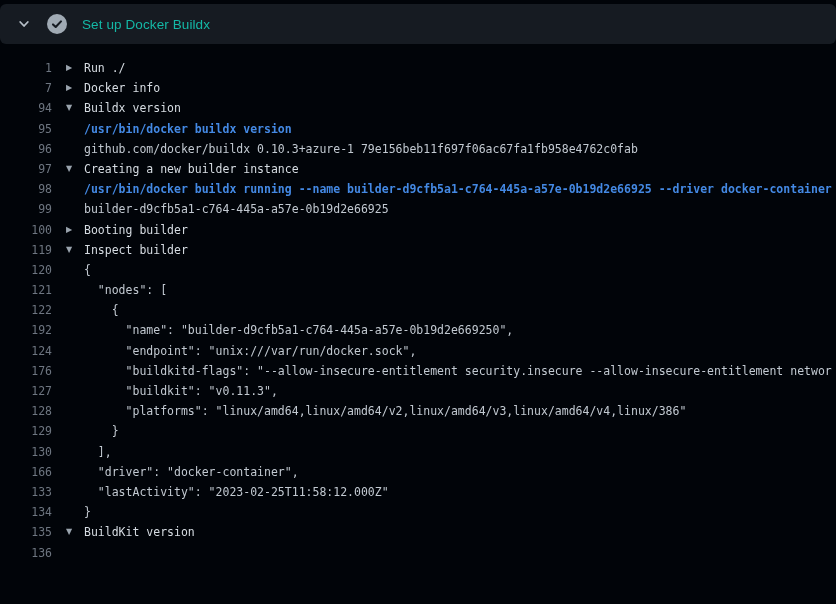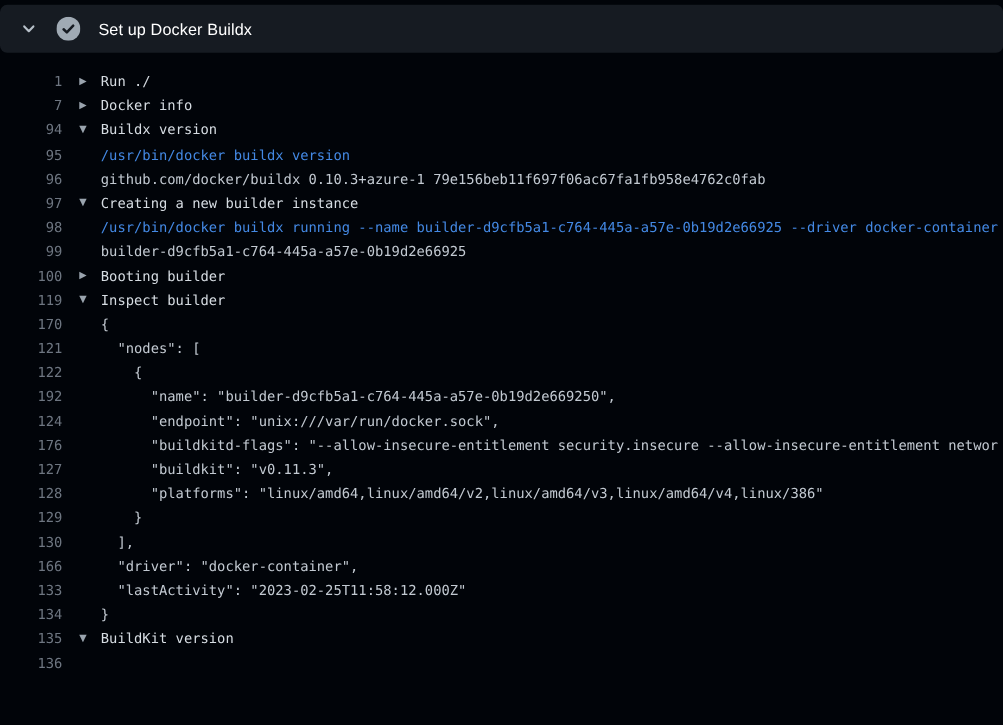--- a/index.html
+++ b/index.html
@@ -8,32 +8,32 @@
 
   
   .step-header {
     height:40px; margin-top:4px; width:836px;
     background:#161b22; border-radius:6px;
     display:flex; align-items:center; gap:15px;
     padding:0 16px; cursor:pointer;
   }
   .chev { width:16px; height:16px; display:flex; align-items:center; justify-content:center; flex:none; }
   .status { width:20px; height:20px; flex:none; }
-  .step-title { color:#ffffff; font-size:13.5px; letter-spacing:.1px; }
+  .step-title { color:#14b8a6; font-size:13.5px; letter-spacing:.1px; }
 
   
   .log { padding-top:14px; }
   .row { display:flex; height:20.2px; line-height:20.2px; white-space:pre;
          font-family:"DejaVu Sans Mono", monospace; font-size:11.5px; }
   .num { width:52px; flex:none; text-align:right; color:#6e7681; }
   .arrow { width:32px; flex:none; padding-left:14px; color:#9aa4ae;
            font-size:8px; font-family:"DejaVu Sans", sans-serif; }
   .text { color:#c2c9d1; }
   .text.group { color:#d6dce2; }
-  .text.command { color:#4489e4; font-weight:normal; }
+  .text.command { color:#4489e4; font-weight:bold; }
 </style>
 </head>
 <body>
 
 <div class="step-header">
   <span class="chev">
     <svg width="14" height="14" viewBox="0 0 14 14">
       <polyline points="3.2,5 7,9 10.8,5" fill="none" stroke="#b7c0c9" stroke-width="1.8" stroke-linecap="round" stroke-linejoin="round"></polyline>
     </svg>
   </span>
@@ -50,21 +50,21 @@
     <div class="row"><span class="num">1</span><span class="arrow">▶</span><span class="text group">Run ./</span></div>
     <div class="row"><span class="num">7</span><span class="arrow">▶</span><span class="text group">Docker info</span></div>
     <div class="row"><span class="num">94</span><span class="arrow">▼</span><span class="text group">Buildx version</span></div>
     <div class="row"><span class="num">95</span><span class="arrow"></span><span class="text command">/usr/bin/docker buildx version</span></div>
     <div class="row"><span class="num">96</span><span class="arrow"></span><span class="text output">github.com/docker/buildx 0.10.3+azure-1 79e156beb11f697f06ac67fa1fb958e4762c0fab</span></div>
     <div class="row"><span class="num">97</span><span class="arrow">▼</span><span class="text group">Creating a new builder instance</span></div>
     <div class="row"><span class="num">98</span><span class="arrow"></span><span class="text command">/usr/bin/docker buildx running --name builder-d9cfb5a1-c764-445a-a57e-0b19d2e66925 --driver docker-container</span></div>
     <div class="row"><span class="num">99</span><span class="arrow"></span><span class="text output">builder-d9cfb5a1-c764-445a-a57e-0b19d2e66925</span></div>
     <div class="row"><span class="num">100</span><span class="arrow">▶</span><span class="text group">Booting builder</span></div>
     <div class="row"><span class="num">119</span><span class="arrow">▼</span><span class="text group">Inspect builder</span></div>
-    <div class="row"><span class="num">170</span><span class="arrow"></span><span class="text output">{</span></div>
+    <div class="row"><span class="num">120</span><span class="arrow"></span><span class="text output">{</span></div>
     <div class="row"><span class="num">121</span><span class="arrow"></span><span class="text output">  "nodes": [</span></div>
     <div class="row"><span class="num">122</span><span class="arrow"></span><span class="text output">    {</span></div>
     <div class="row"><span class="num">192</span><span class="arrow"></span><span class="text output">      "name": "builder-d9cfb5a1-c764-445a-a57e-0b19d2e669250",</span></div>
     <div class="row"><span class="num">124</span><span class="arrow"></span><span class="text output">      "endpoint": "unix:///var/run/docker.sock",</span></div>
     <div class="row"><span class="num">176</span><span class="arrow"></span><span class="text output">      "buildkitd-flags": "--allow-insecure-entitlement security.insecure --allow-insecure-entitlement networ</span></div>
     <div class="row"><span class="num">127</span><span class="arrow"></span><span class="text output">      "buildkit": "v0.11.3",</span></div>
     <div class="row"><span class="num">128</span><span class="arrow"></span><span class="text output">      "platforms": "linux/amd64,linux/amd64/v2,linux/amd64/v3,linux/amd64/v4,linux/386"</span></div>
     <div class="row"><span class="num">129</span><span class="arrow"></span><span class="text output">    }</span></div>
     <div class="row"><span class="num">130</span><span class="arrow"></span><span class="text output">  ],</span></div>
     <div class="row"><span class="num">166</span><span class="arrow"></span><span class="text output">  "driver": "docker-container",</span></div>

